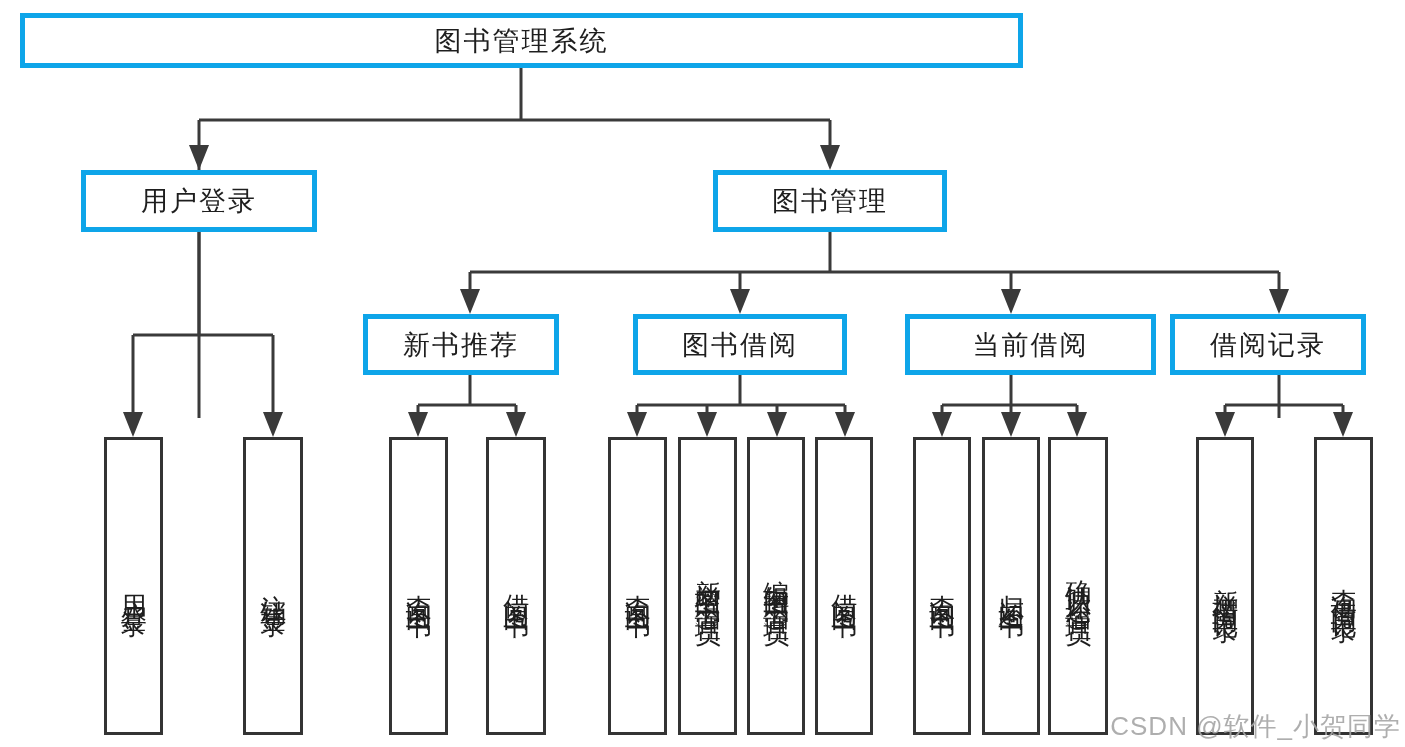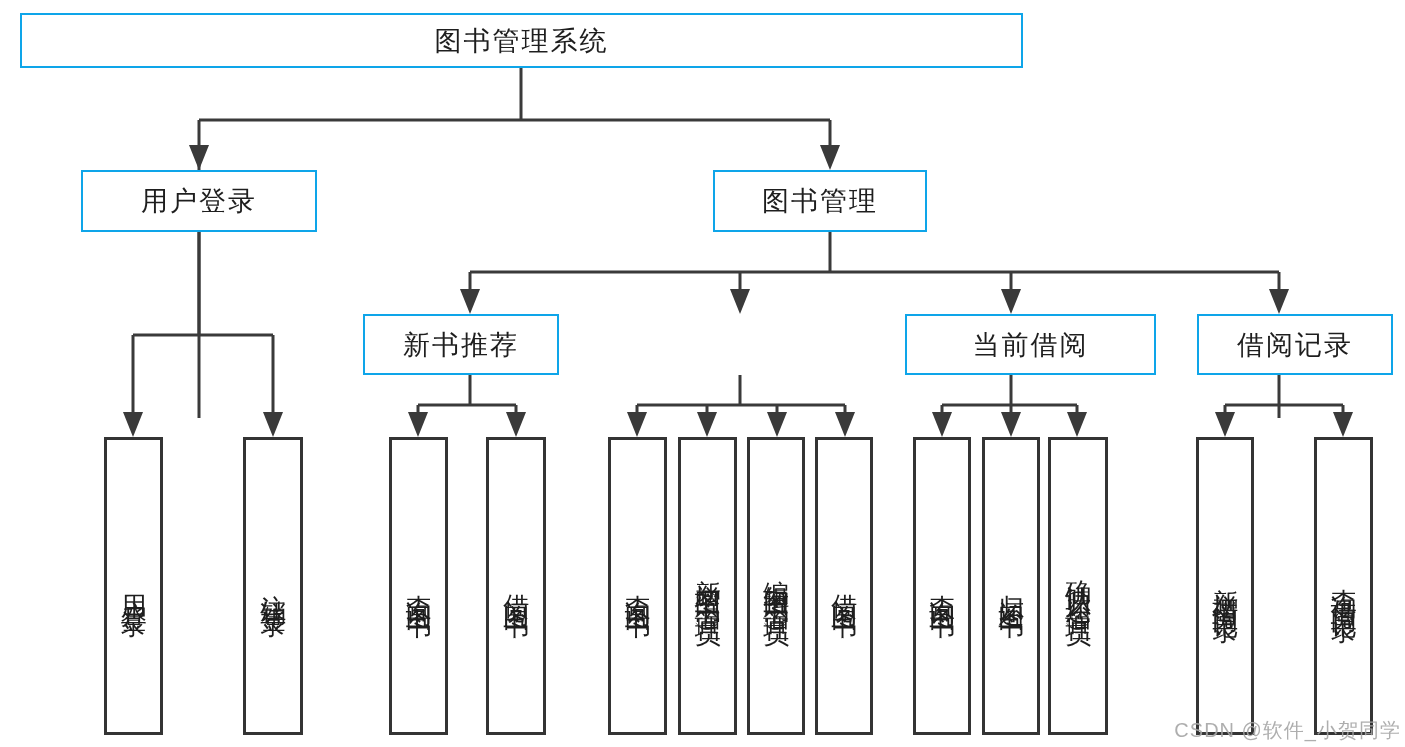--- a/index.html
+++ b/index.html
@@ -3,35 +3,35 @@
 <meta charset="utf-8">
 <style>
   html,body { margin:0; padding:0; background:#fff; }
   .stage {
     position:relative; width:1405px; height:747px; background:#ffffff;
     font-family:"Liberation Sans", sans-serif; overflow:hidden;
   }
   svg.connectors { position:absolute; left:0; top:0; z-index:1; }
   .node {
     position:absolute; box-sizing:border-box; background:#ffffff;
-    border:2px solid #0ea5e9; display:flex; align-items:center; justify-content:center;
+    border:5px solid #0ea5e9; display:flex; align-items:center; justify-content:center;
     font-size:27px; color:#1e1e1e; letter-spacing:2px; z-index:2;
   }
   .leaf {
     position:absolute; top:437px; height:298px; box-sizing:border-box; background:#ffffff;
     border:3px solid #343434; display:flex; align-items:center; justify-content:center;
     z-index:2;
   }
   .vtext {
     writing-mode:vertical-rl; text-orientation:mixed;
     font-size:26px; color:#1e1e1e; letter-spacing:6px; line-height:1.05;
   }
   .watermark {
     position:absolute; right:4px; bottom:3px; z-index:5;
-    font-size:20px; color:#a6a6a6; opacity:.9; letter-spacing:1px; white-space:nowrap;
+    font-size:26px; color:#a6a6a6; opacity:.9; letter-spacing:1px; white-space:nowrap;
   }
 </style>
 </head>
 <body>
 
 <div class="stage">
 
   <svg class="connectors" width="1405" height="747" viewBox="0 0 1405 747">
     <g stroke="#3a3a3a" stroke-width="3" fill="none">
 
@@ -72,31 +72,34 @@
     </g>
   </svg>
 
   <div class="node" style="left:20px; top:13px; width:1003px; height:55px">
     <span>图书管理系统</span>
   </div>
 
   <div class="node" style="left:81px; top:170px; width:236px; height:62px">
     <span>用户登录</span>
   </div>
-  <div class="node" style="left:713px; top:170px; width:214px; height:62px">
+  <div class="node" style="left:713px; top:170px; width:234px; height:62px">
     <span>图书管理</span>
   </div>
 
   <div class="node" style="left:363px; top:314px; width:196px; height:61px">
     <span>新书推荐</span>
   </div>
+  <div class="node" style="left:633px; top:314px; width:214px; height:61px">
+    <span>图书借阅</span>
+  </div>
   <div class="node" style="left:905px; top:314px; width:251px; height:61px">
     <span>当前借阅</span>
   </div>
-  <div class="node" style="left:1197px; top:314px; width:196px; height:61px">
+  <div class="node" style="left:1170px; top:314px; width:196px; height:61px">
     <span>借阅记录</span>
   </div>
 
   <div class="leaf" style="left:104px; width:59px">
     <span class="vtext">用户登录</span>
   </div>
   <div class="leaf" style="left:243px; width:60px">
     <span class="vtext">注销登录</span>
   </div>
 

